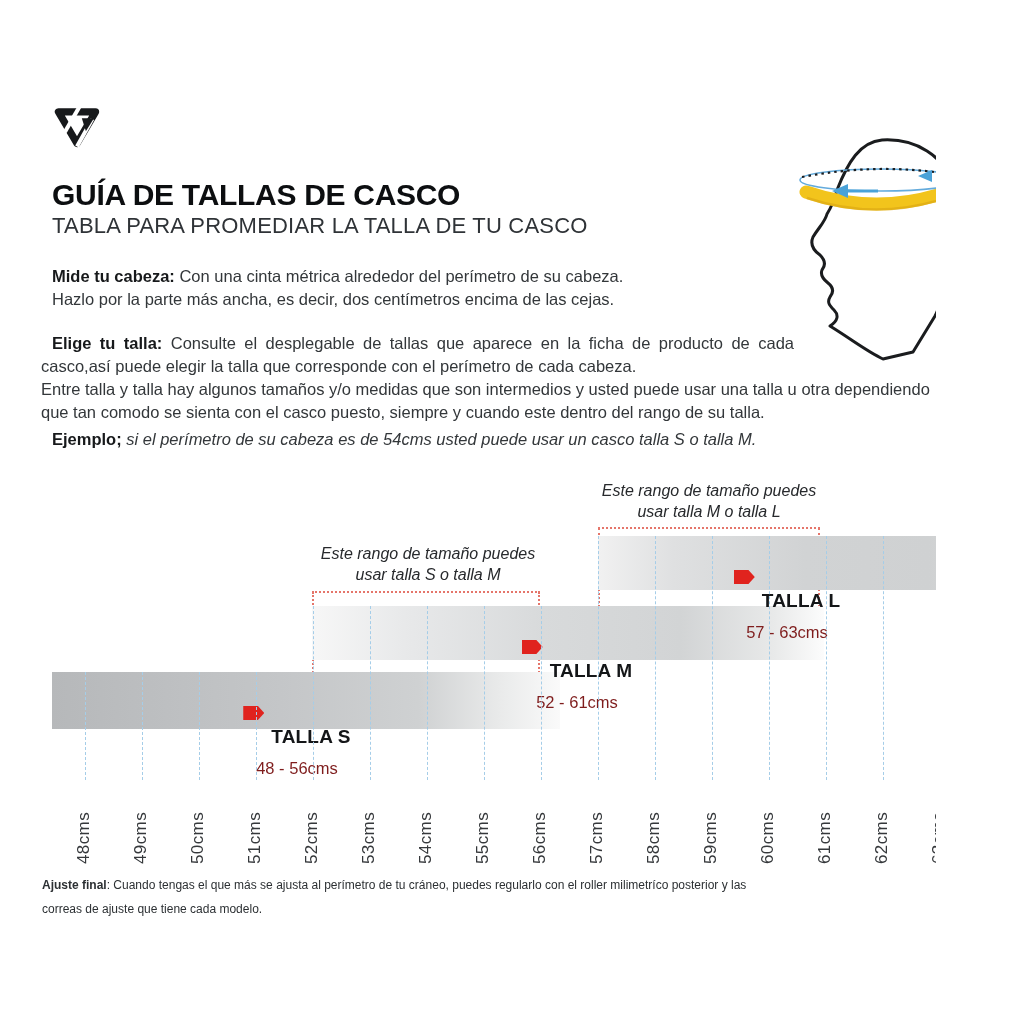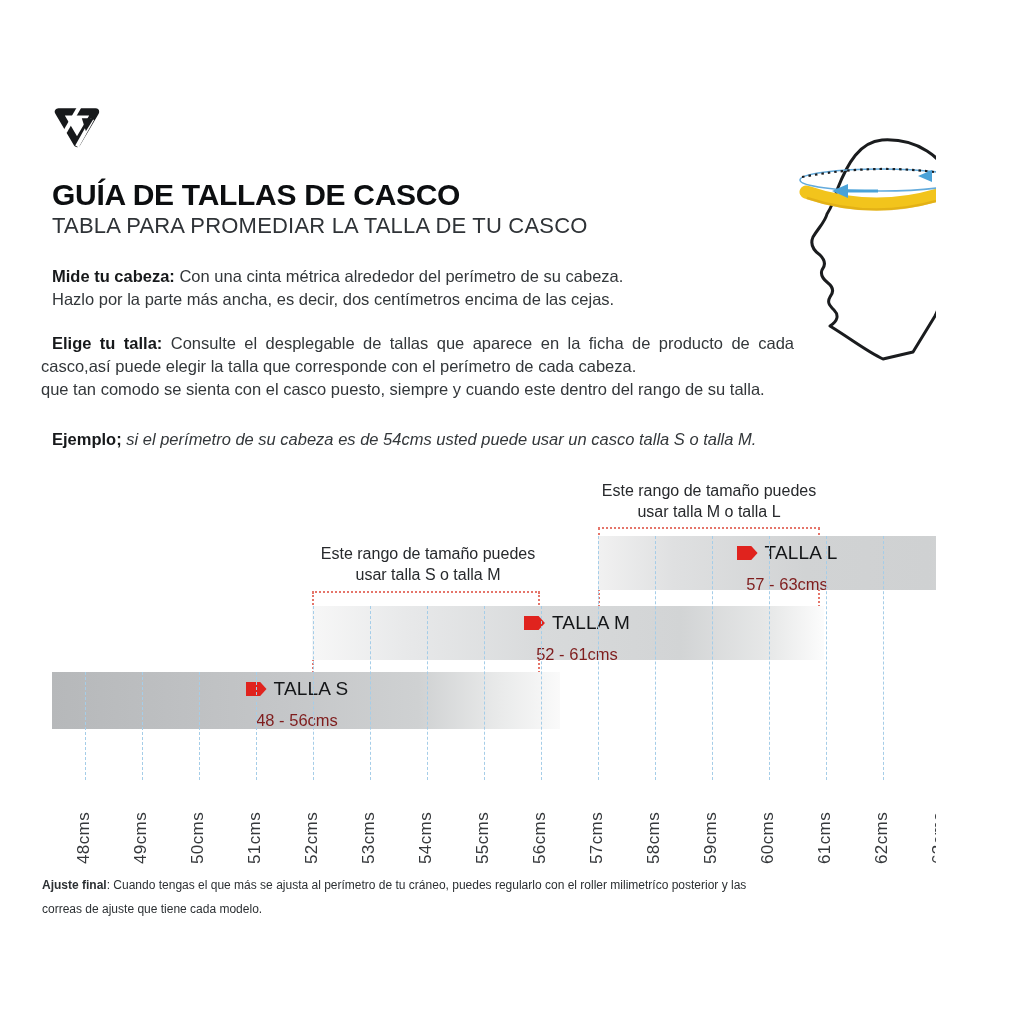--- a/index.html
+++ b/index.html
@@ -35,24 +35,24 @@
          background:linear-gradient(90deg,#f7f7f7 0%,#e8e9ea 18%,#d8dadb 45%,#d2d4d5 72%,#e8e9e9 90%,#fcfcfc 100%);}
   .bar-l{left:558px;top:56px;width:376px;height:54px;
          background:linear-gradient(90deg,#f1f1f1 0%,#dfe0e1 20%,#d1d3d4 55%,#cfd1d2 88%,#d6d7d8 100%);}
   .bar-label{position:absolute;text-align:center;}
   .bl-s{left:152px;top:198px;width:210px;}
   .bl-m{left:432px;top:132px;width:210px;}
   .bl-l{left:642px;top:62px;width:210px;}
   .bar-label .row{display:flex;align-items:center;justify-content:center;gap:7px;}
   .tag{width:21px;height:16px;background:#e0231e;
        clip-path:polygon(0 6%,70% 6%,100% 50%,70% 94%,0 94%);}
-  .bar-title{font-size:19px;font-weight:normal;color:#141618;letter-spacing:0.2px;}
+  .bar-title{font-size:19px;font-weight:bold;color:#141618;letter-spacing:0.2px;margin-top:48px;}
   .bar-range{font-size:16.5px;color:#7f1d1d;margin-top:11px;}
 
-  .annot{position:absolute;text-align:center;font-size:16px;line-height:21px;color:#27292c;}
+  .annot{position:absolute;text-align:center;font-style:italic;font-size:16px;line-height:21px;color:#27292c;}
   .an-1{left:268px;top:63px;width:240px;}
   .an-2{left:549px;top:0px;width:240px;}
   .bracket{position:absolute;border-top:2px dotted #e5756a;}
   .bracket .tick-l,.bracket .tick-r{position:absolute;top:-1px;height:100%;width:0;border-left:2px dotted #e5756a;}
   .bracket .tick-l{left:0;}
   .bracket .tick-r{right:0;}
   .br-1{left:272px;top:111px;width:228px;height:81px;}
   .br-2{left:558px;top:47px;width:222px;height:79px;}
 </style>
 </head>
@@ -90,20 +90,21 @@
   <div class="abs para p-choose-l1">
     <b>Elige tu talla:</b><span> Consulte el desplegable de tallas que aparece en la ficha de producto de cada</span>
   </div>
 
   <div class="abs para p-measure">
     <div class="nw"><b>Mide tu cabeza:</b><span> Con una cinta métrica alrededor del perímetro de su cabeza.</span></div>
     <div class="nw">Hazlo por la parte más ancha, es decir, dos centímetros encima de las cejas.</div>
   </div>
   <div class="abs para p-choose-rest">
     <div class="nw">casco,así puede elegir la talla que corresponde con el perímetro de cada cabeza.</div>
+    <div class="nw">Entre talla y talla hay algunos tamaños y/o medidas que son intermedios y usted puede usar una talla u otra dependiendo</div>
     <div class="nw">que tan comodo se sienta con el casco puesto, siempre y cuando este dentro del rango de su talla.</div>
   </div>
 
   <div class="abs para p-example nw">
     <b>Ejemplo;</b><i> si el perímetro de su cabeza es de 54cms usted puede usar un casco talla S o talla M.</i>
   </div>
 
   <div class="abs" id="chart">
 
     <div class="annot an-2">

